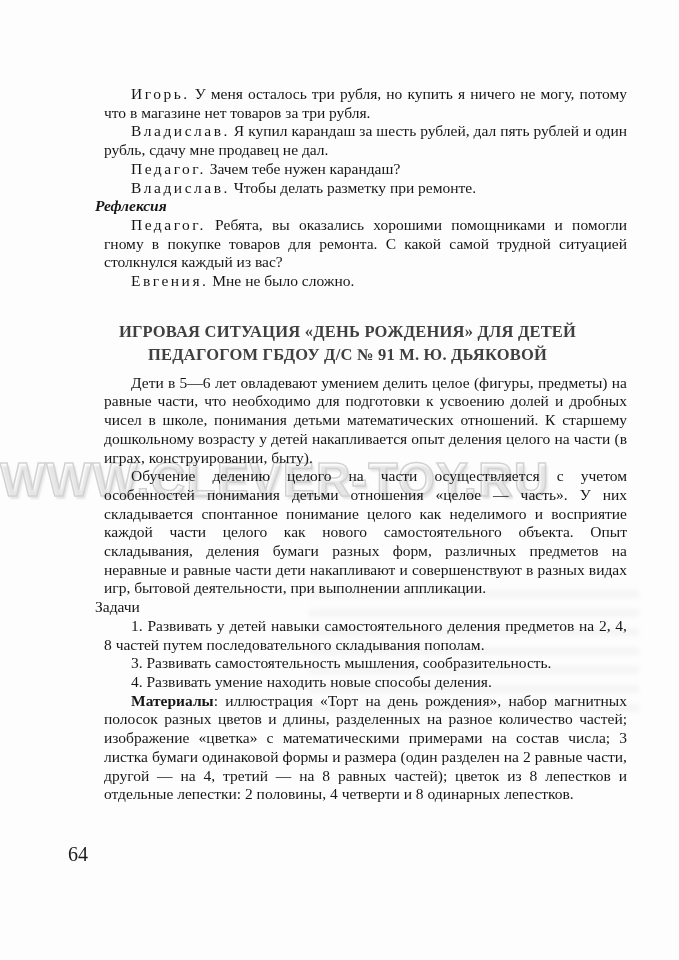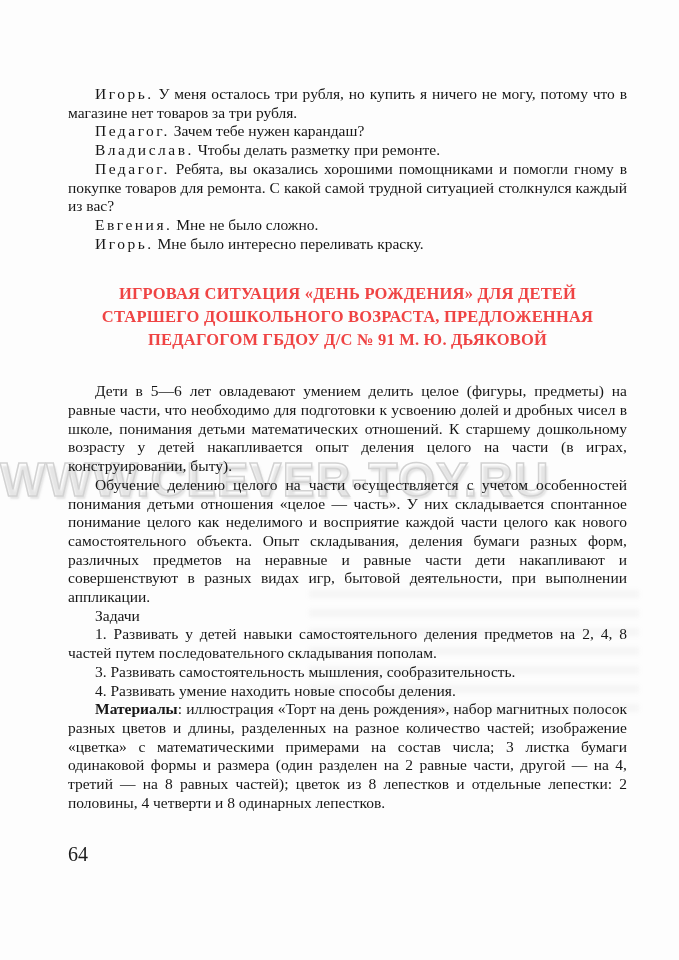--- a/index.html
+++ b/index.html
@@ -18,39 +18,40 @@
       position: relative;
       z-index: 1;
       padding: 85px 52px 0 68px; 
       font-size: 15.5px;
       line-height: 18.7px;
       text-align: justify;
     }
     .para {
       text-indent: 27px;
       text-align: justify;
+      margin-left: 36px;
     }
     .speaker {
       letter-spacing: 2.5px;
     }
     .reflection-heading {
       font-weight: bold;
       font-style: italic;
       text-indent: 27px;
       text-align: left;
     }
     .section-title {
       margin-top: 29px;
-      margin-bottom: 31px;
+      margin-bottom: 8px;
       text-align: center;
       font-weight: bold;
       font-size: 16.5px;
       line-height: 23px;
       letter-spacing: 0.2px;
-      color: #ef4444;
+      color: #404040;
     }
     .tasks-heading {
       font-weight: normal;
       text-indent: 27px;
       text-align: left;
     }
     .materials-label { font-weight: bold; }
     .page-number {
       position: absolute;
       left: 68px;
@@ -100,31 +101,31 @@
 <body>
 
 <div class="page">
 
   <div class="watermark">WWW.CLEVER-TOY.RU</div>
   <div class="showthrough"></div>
 
   <div class="content">
 
     <p class="para"><span class="speaker">Игорь.</span><span> У меня осталось три рубля, но купить я ничего не могу, потому что в магазине нет товаров за три рубля.</span></p>
+    <p class="para"><span class="speaker">Владислав.</span><span> Я купил карандаш за шесть рублей, дал пять рублей и один рубль, сдачу мне продавец не дал.</span></p>
     <p class="para"><span class="speaker">Педагог.</span><span> Зачем тебе нужен карандаш?</span></p>
     <p class="para"><span class="speaker">Владислав.</span><span> Чтобы делать разметку при ремонте.</span></p>
 
+    <p class="reflection-heading">Рефлексия</p>
 
     <p class="para"><span class="speaker">Педагог.</span><span> Ребята, вы оказались хорошими помощниками и помогли гному в покупке товаров для ремонта. С какой самой трудной ситуацией столкнулся каждый из вас?</span></p>
     <p class="para"><span class="speaker">Евгения.</span><span> Мне не было сложно.</span></p>
-    <p class="para"><span class="speaker">Игорь.</span><span> Мне было интересно переливать краску.</span></p>
 
     <div class="section-title">
       <div>ИГРОВАЯ СИТУАЦИЯ «ДЕНЬ РОЖДЕНИЯ» ДЛЯ ДЕТЕЙ</div>
-      <div>СТАРШЕГО ДОШКОЛЬНОГО ВОЗРАСТА, ПРЕДЛОЖЕННАЯ</div>
       <div>ПЕДАГОГОМ ГБДОУ Д/С № 91 М. Ю. ДЬЯКОВОЙ</div>
     </div>
 
     <p class="para">Дети в 5—6 лет овладевают умением делить целое (фигуры, предметы) на равные части, что необходимо для подготовки к усвоению долей и дробных чисел в школе, понимания детьми математических отношений. К старшему дошкольному возрасту у детей накапливается опыт деления целого на части (в играх, конструировании, быту).</p>
     <p class="para">Обучение делению целого на части осуществляется с учетом особенностей понимания детьми отношения «целое — часть». У них складывается спонтанное понимание целого как неделимого и восприятие каждой части целого как нового самостоятельного объекта. Опыт складывания, деления бумаги разных форм, различных предметов на неравные и равные части дети накапливают и совершенствуют в разных видах игр, бытовой деятельности, при выполнении аппликации.</p>
 
     <p class="tasks-heading">Задачи</p>
 
     <p class="para">1. Развивать у детей навыки самостоятельного деления предметов на 2, 4, 8 частей путем последовательного складывания пополам.</p>
     <p class="para">3. Развивать самостоятельность мышления, сообразительность.</p>

